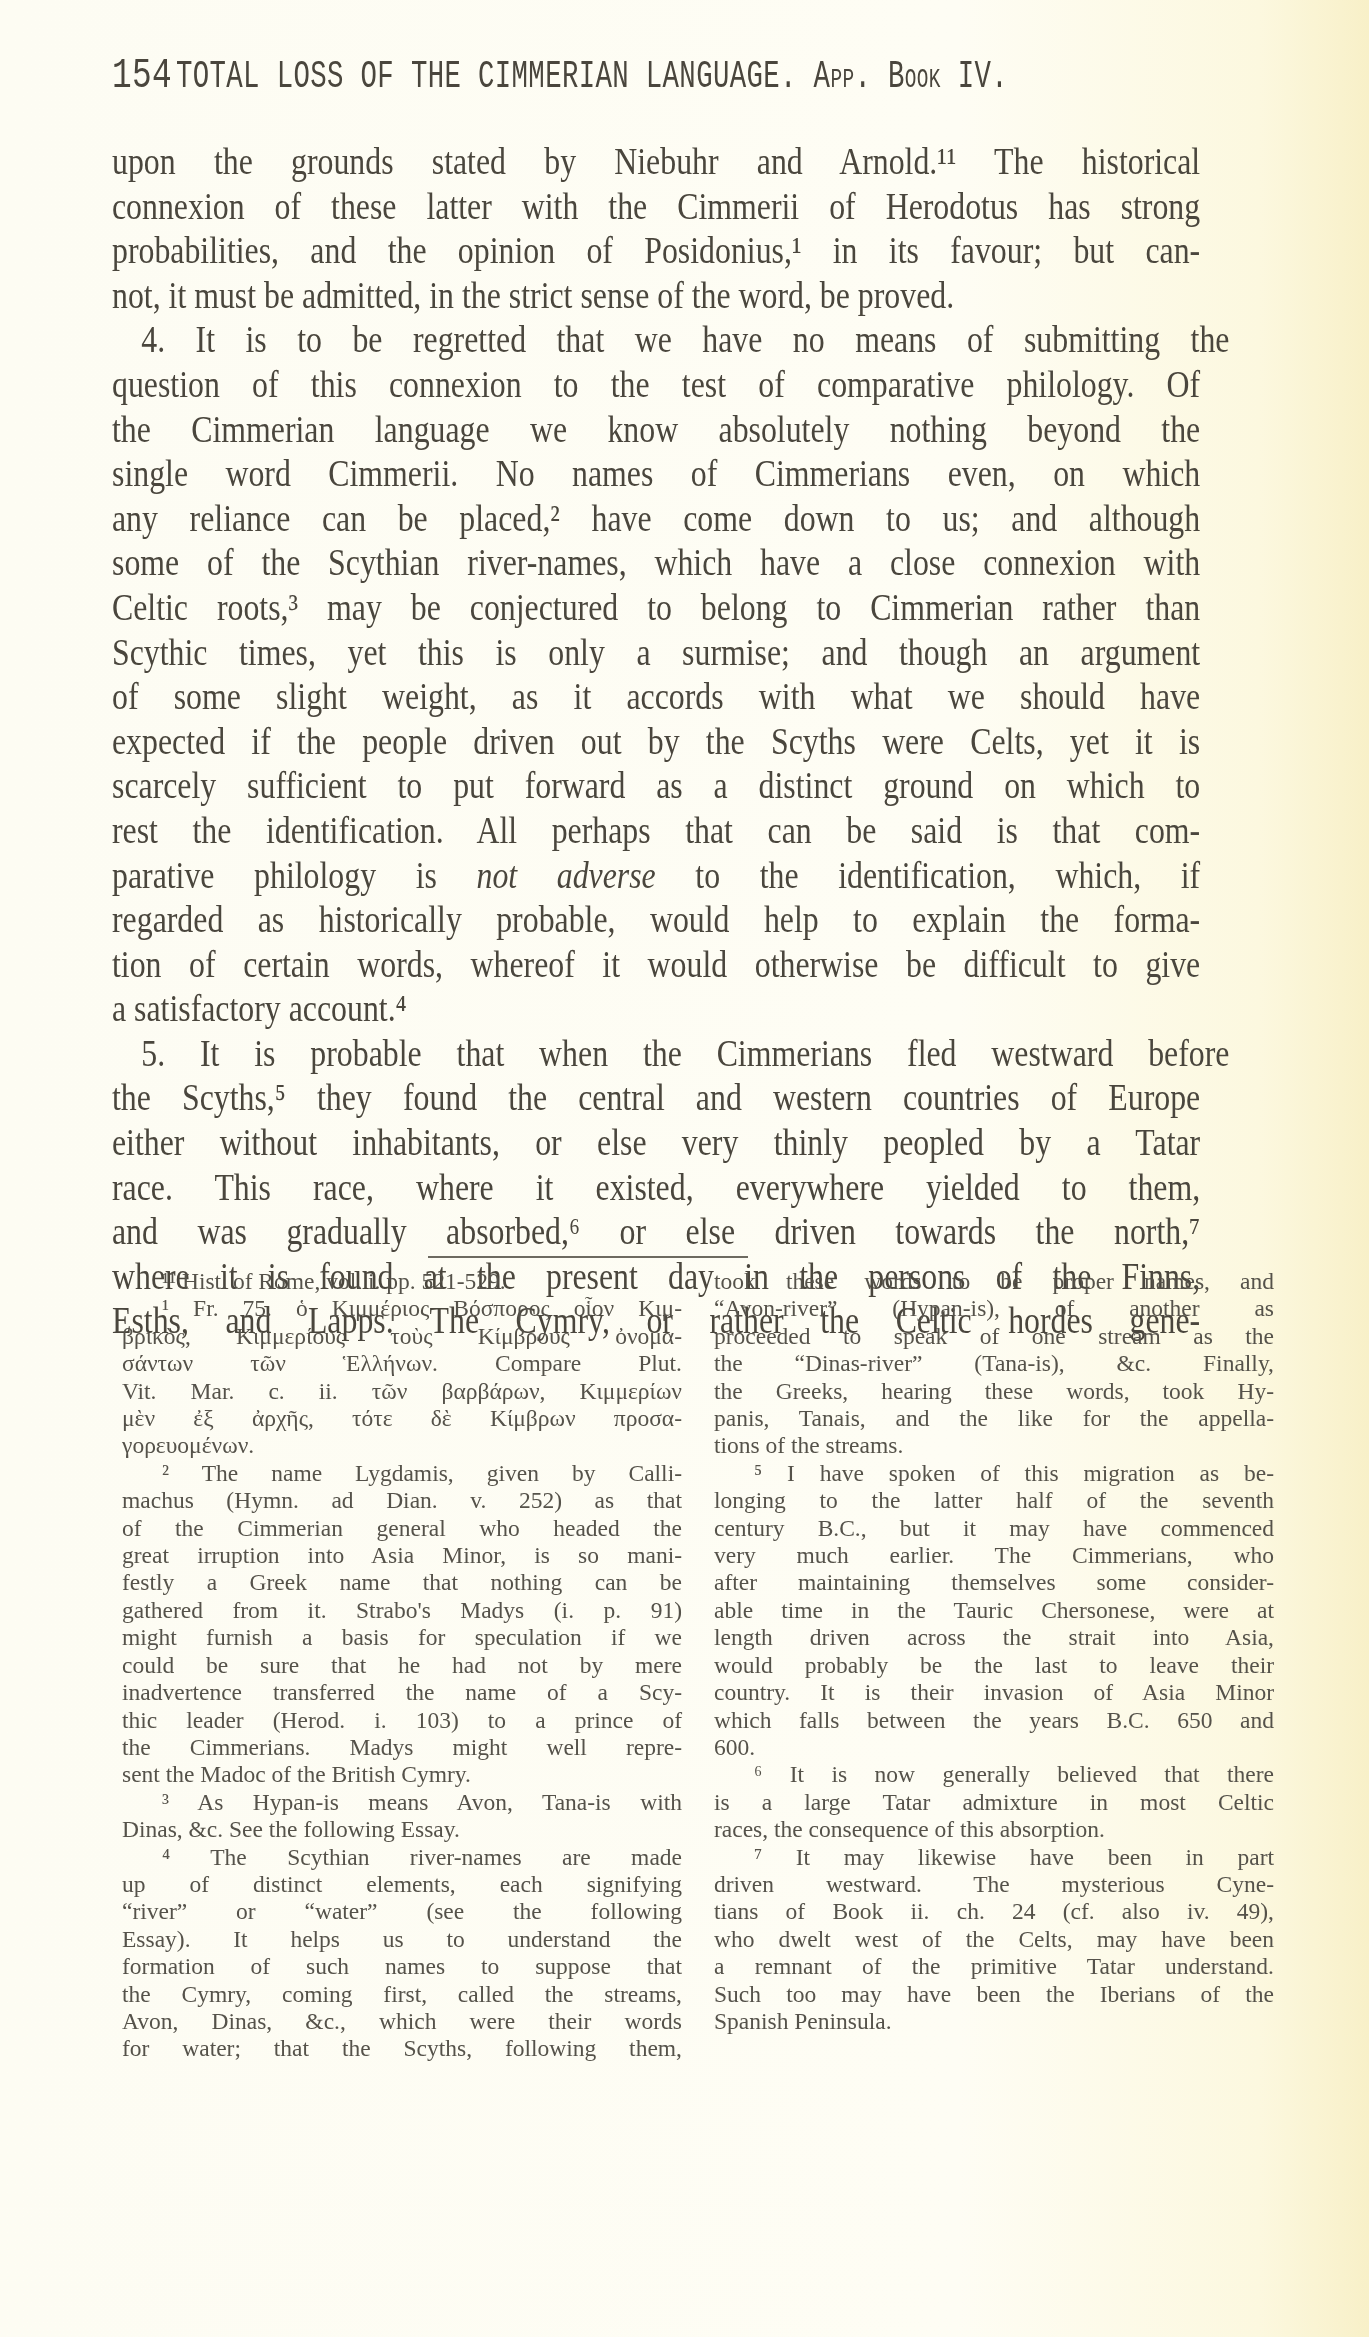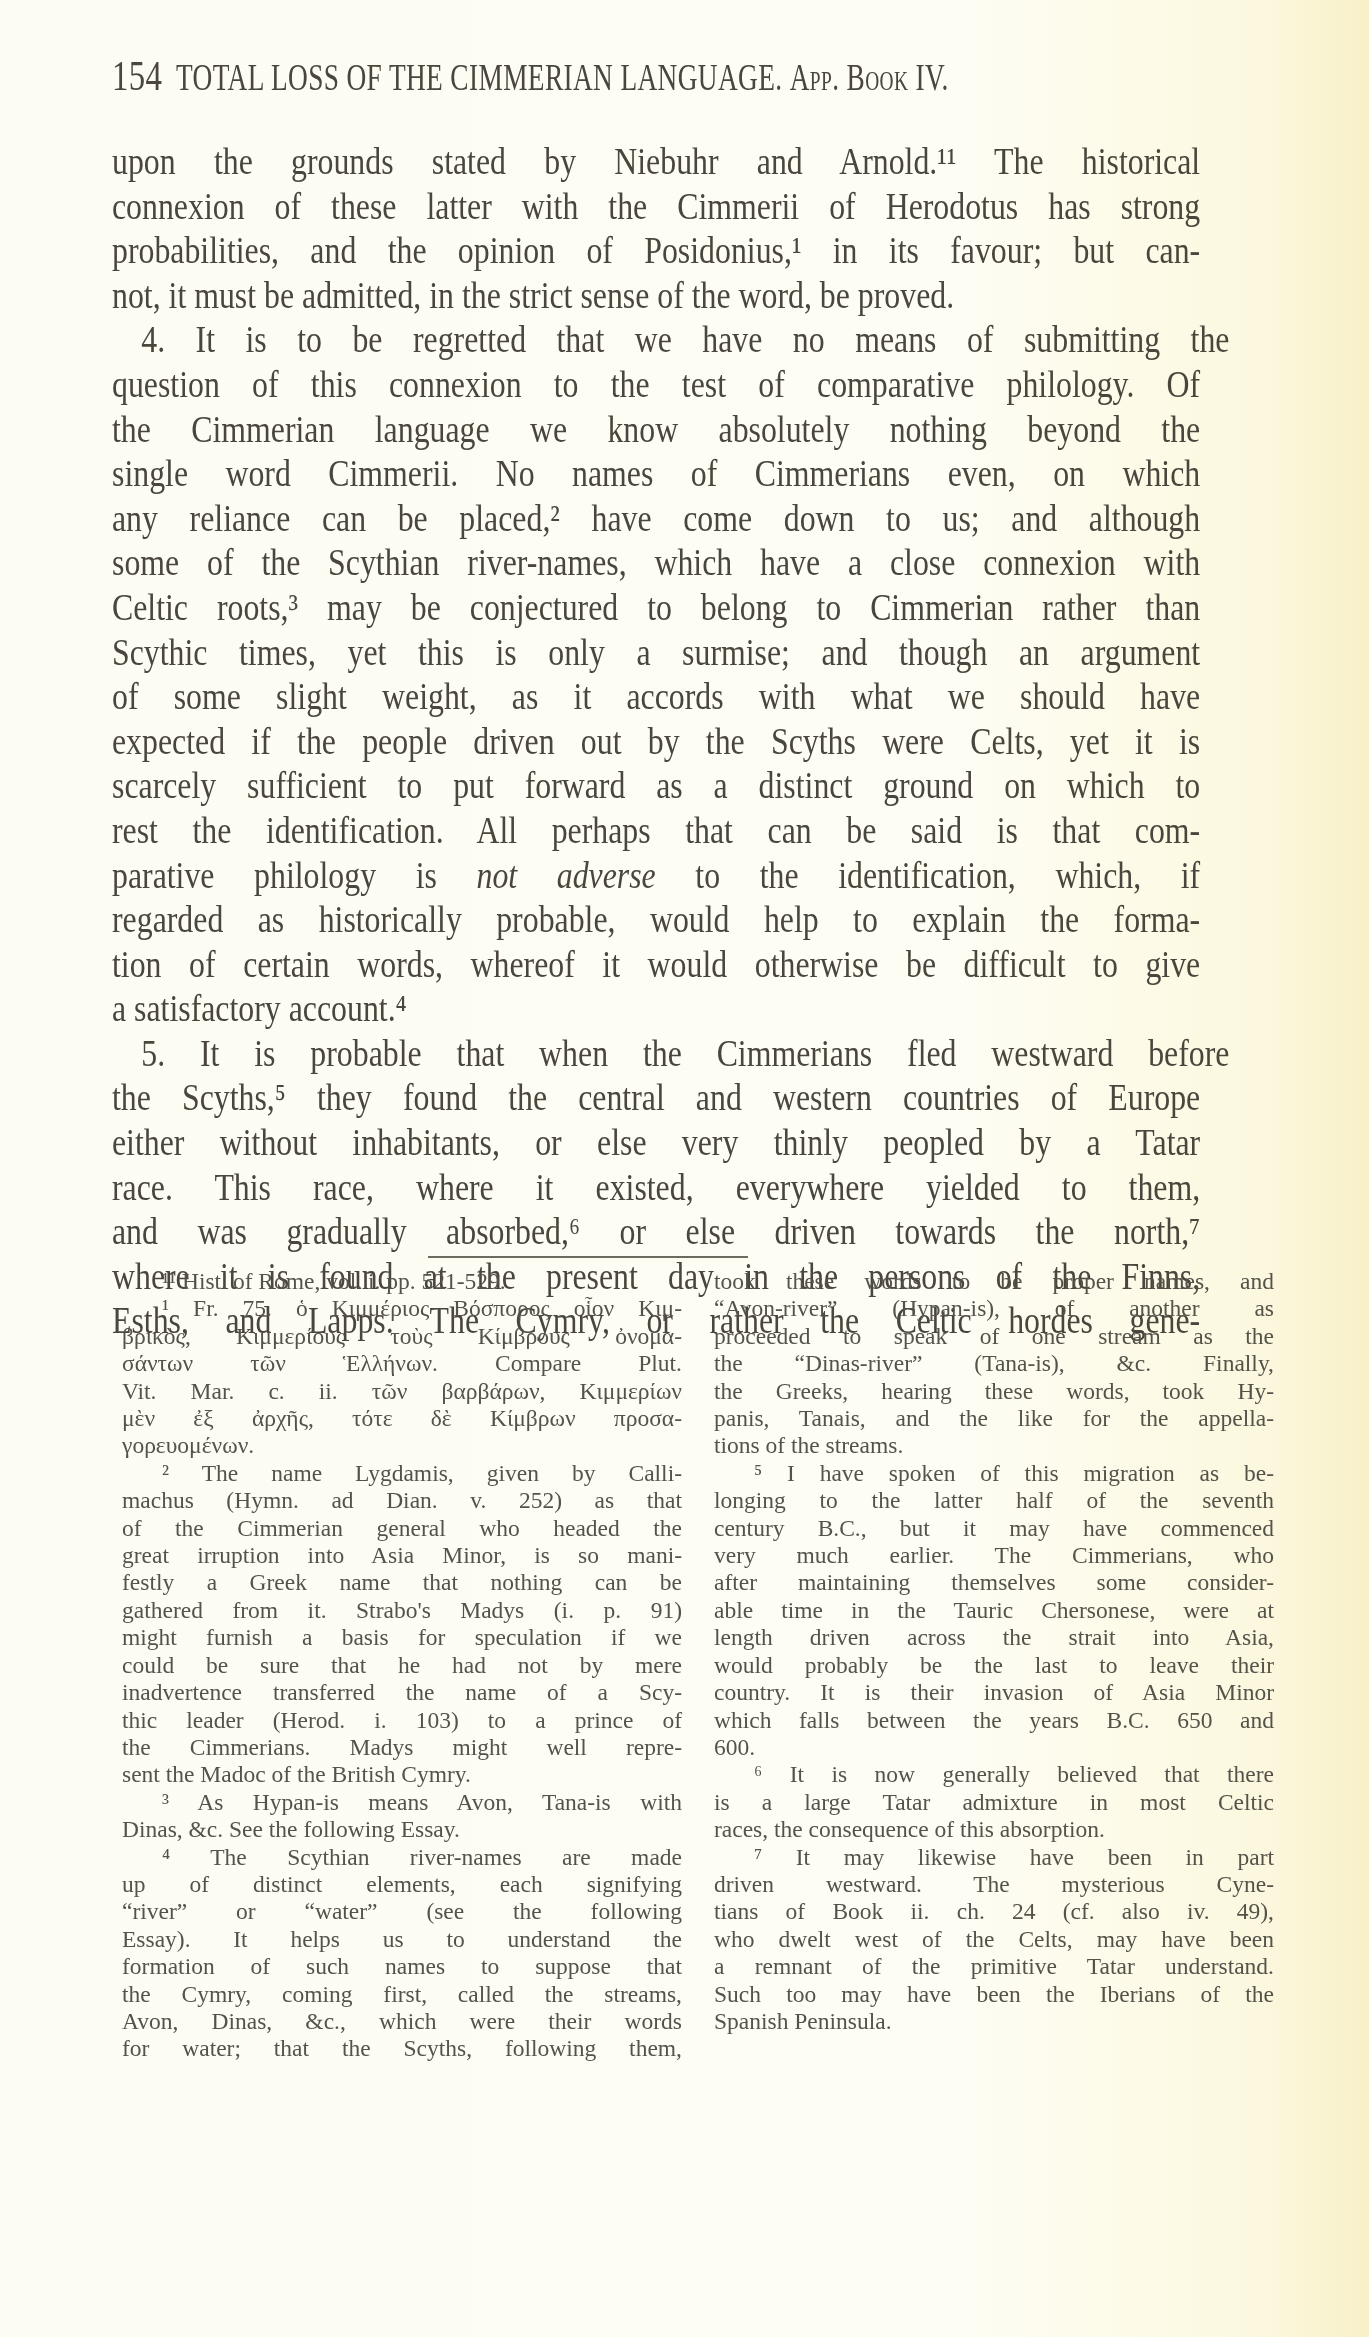--- a/index.html
+++ b/index.html
@@ -18,21 +18,21 @@
       top: 0;
       width: 1088px;
     }
     .running-head {
       position: absolute;
       top: 52px;
       left: 0;
       width: 1088px;
       display: flex;
       align-items: baseline;
-      font-family: Liberation Serif, serif;
+      font-family: Liberation Mono, monospace;
       color: #4a463d;
       letter-spacing: 0.5px;
     }
     .page-number { font-size: 42px; transform: scaleX(0.78); transform-origin: left; width: 60px; }
     .running-title { font-size: 38px; transform: scaleX(0.72); transform-origin: left; white-space: nowrap; margin-left: 4px; }
     .running-title .book { font-variant: small-caps; }
     .main-text {
       position: absolute;
       top: 140px;
       left: 0;

